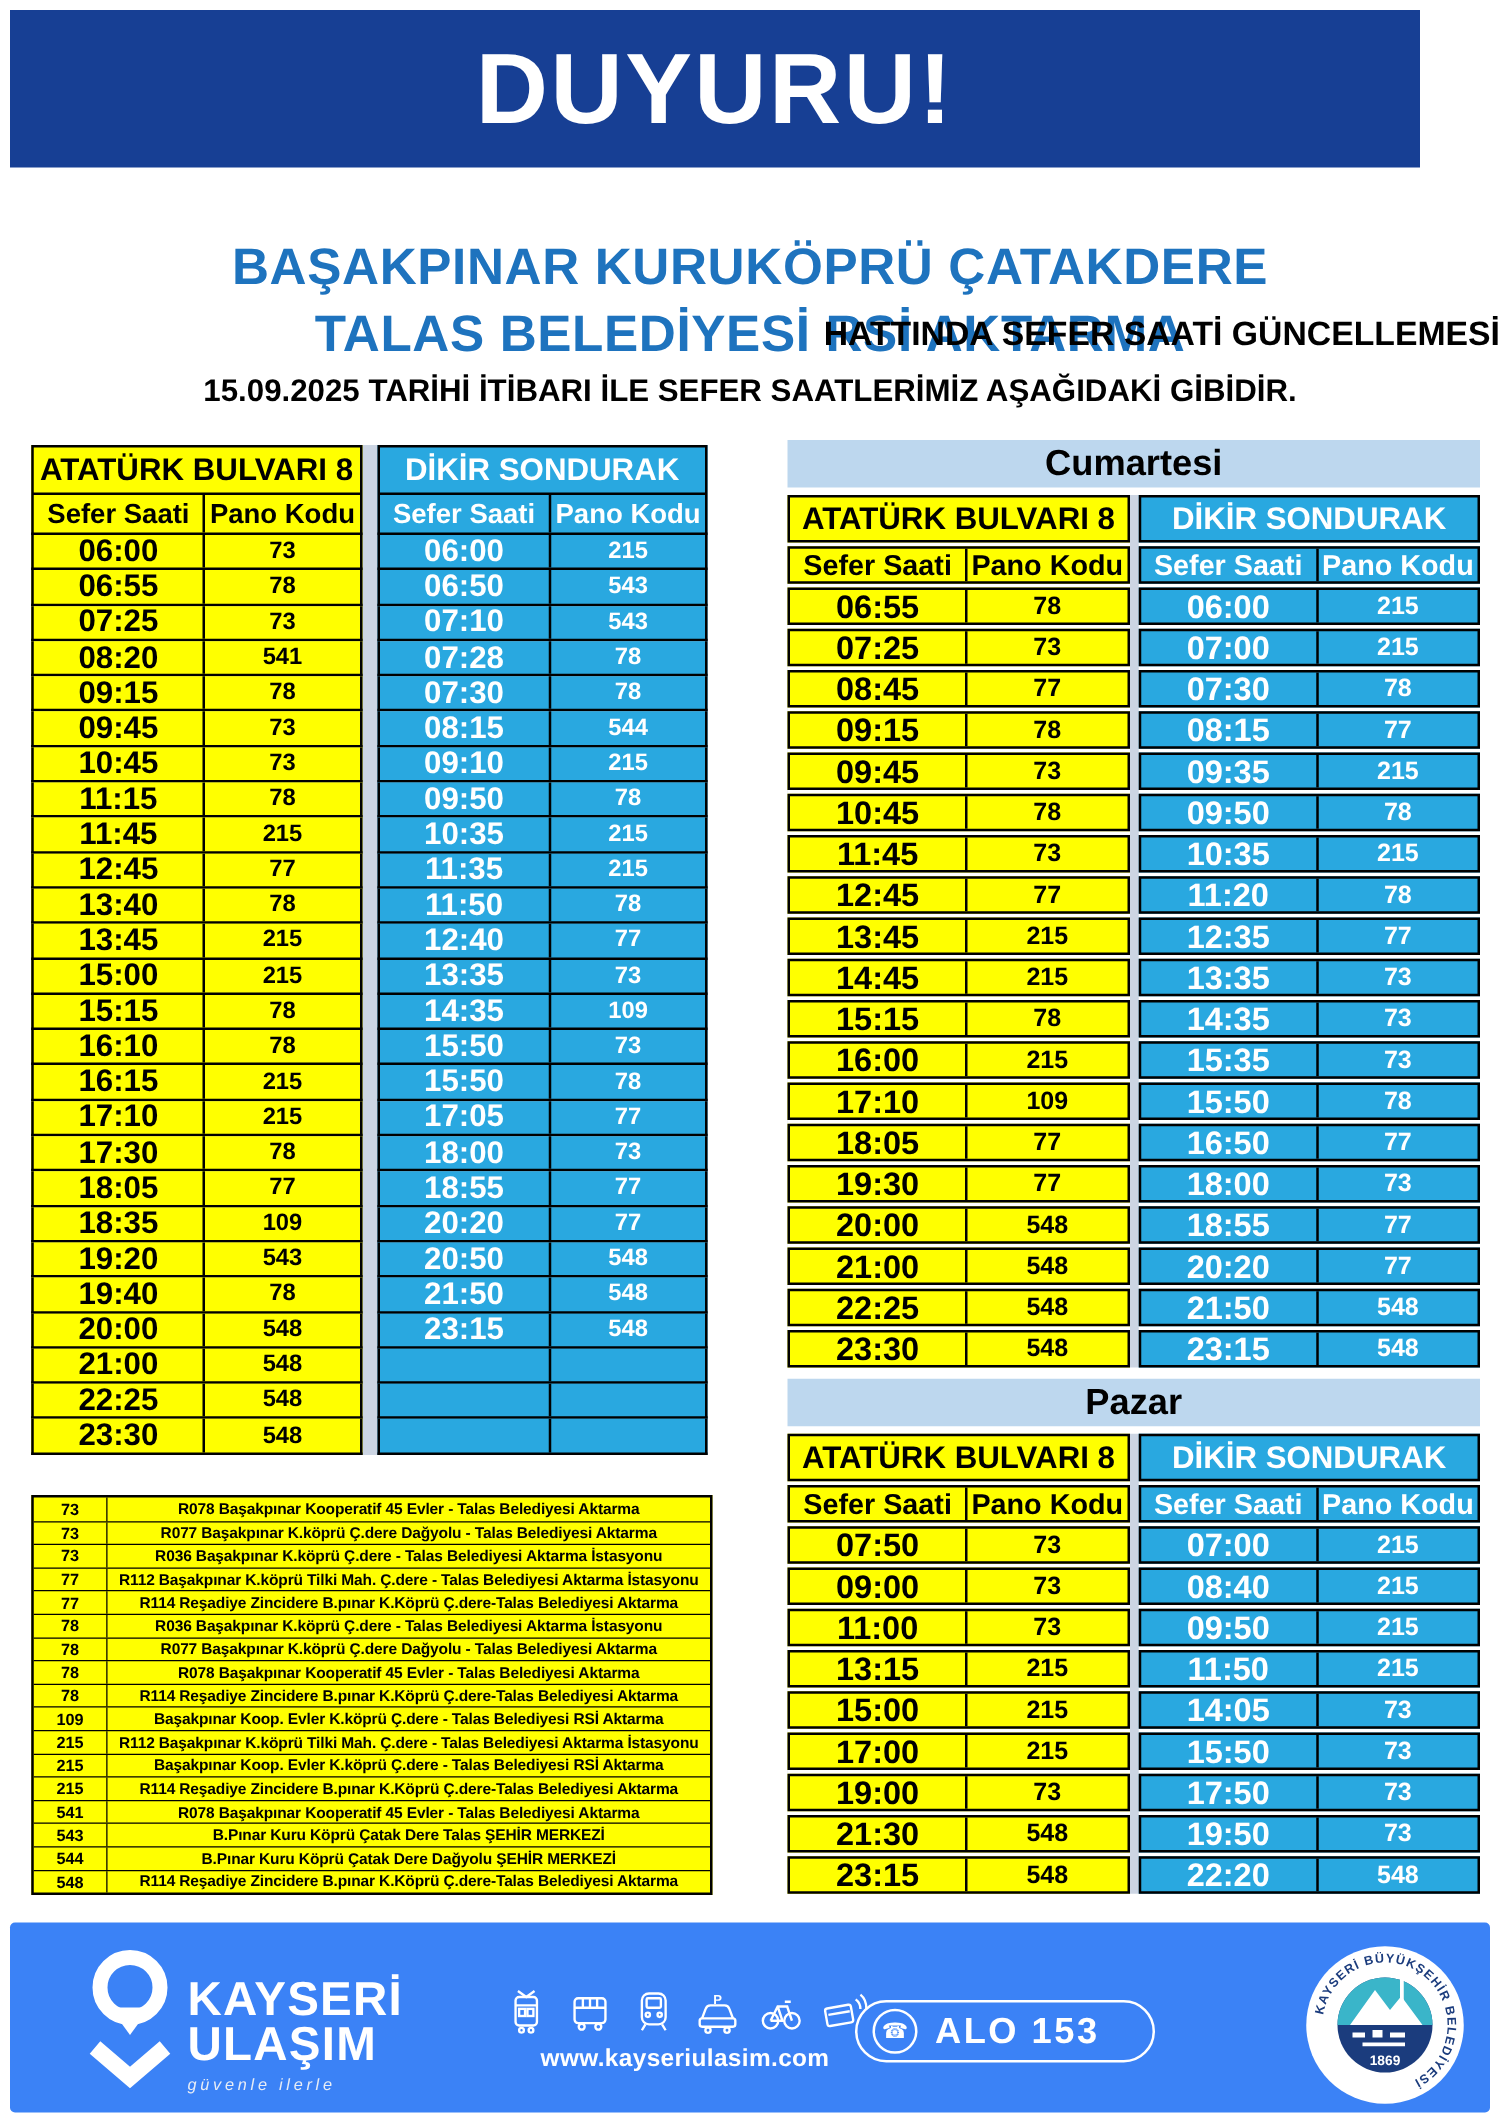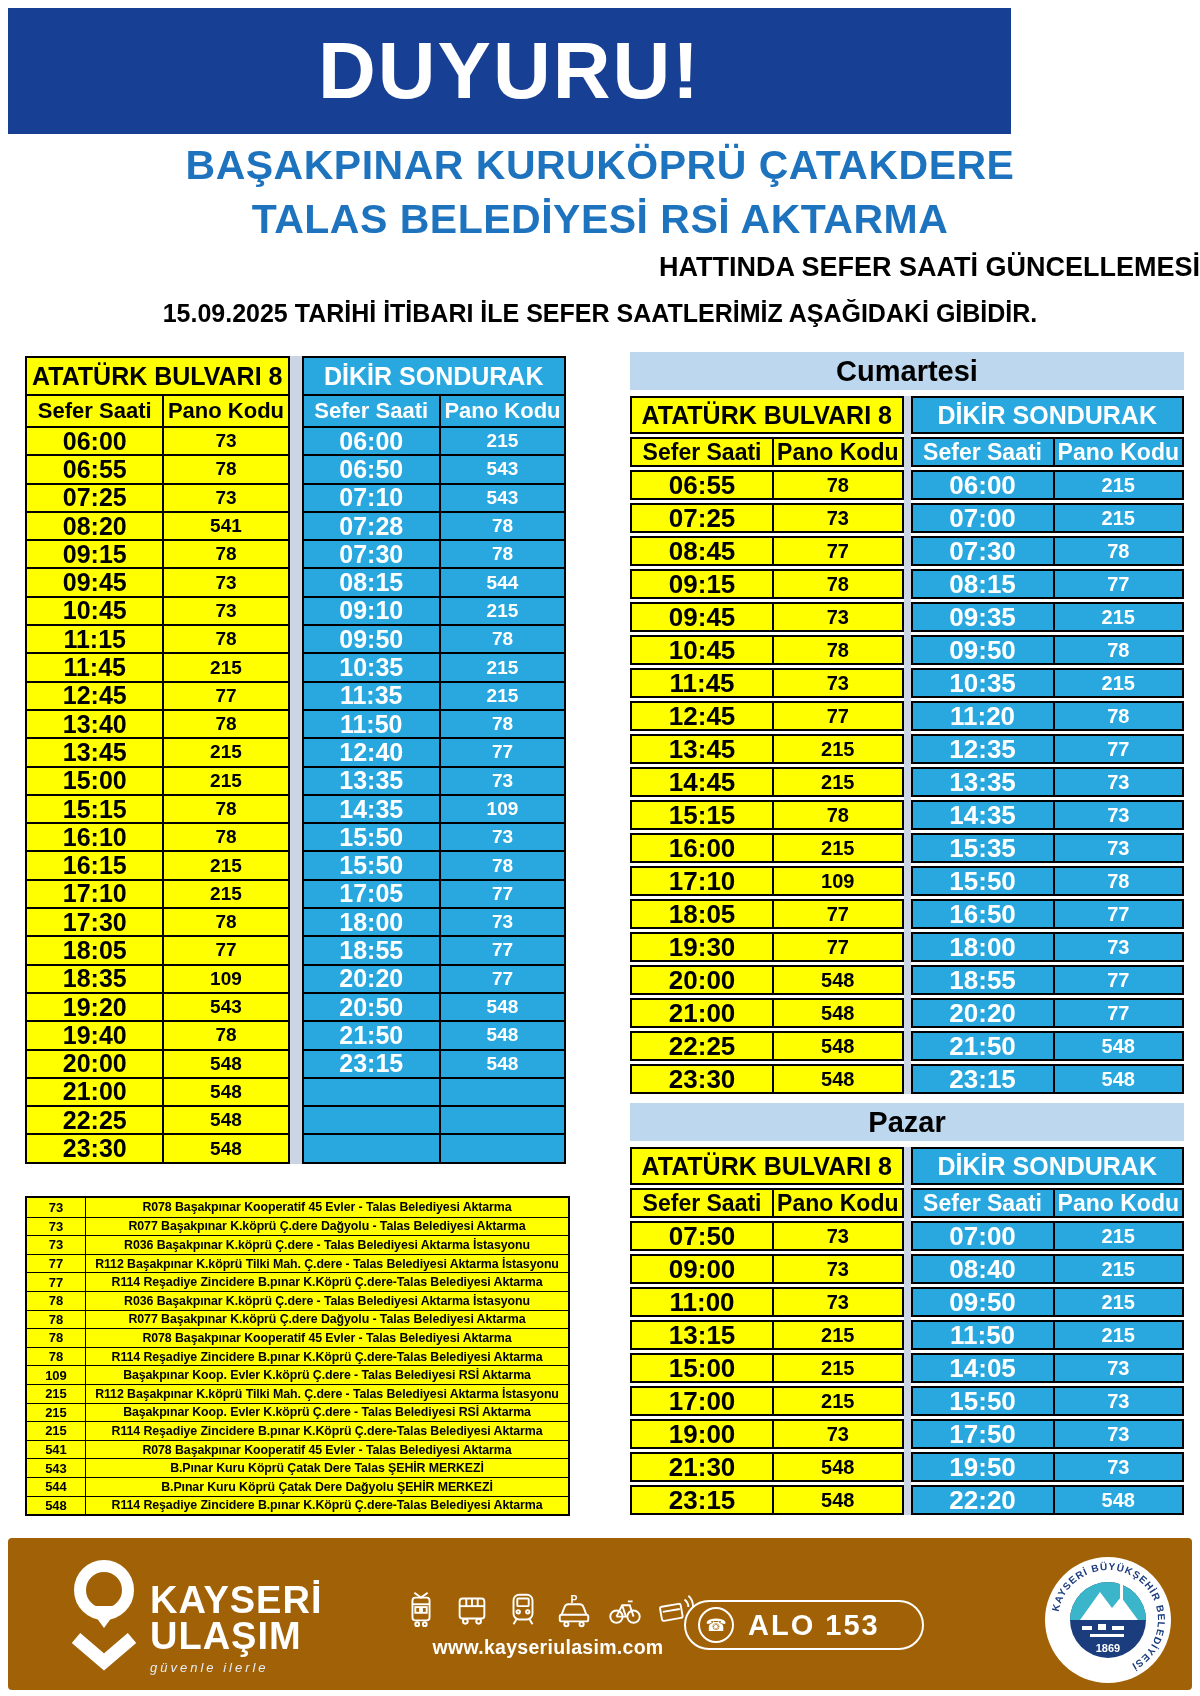--- a/index.html
+++ b/index.html
@@ -2,25 +2,25 @@
 <html><head>
 <meta charset="utf-8">
 <style>
   html,body{margin:0;padding:0;}
   body{
     width:1200px;height:1696px;position:relative;background:#ffffff;
     font-family:"Liberation Sans",sans-serif;font-weight:bold;color:#000;
     overflow:hidden;
   }
   .banner{
-    position:absolute;left:8px;top:8px;width:1003px;height:126px;background:#173f94;
+    position:absolute;left:8px;top:8px;width:1128px;height:126px;background:#173f94;
     display:flex;align-items:center;justify-content:center;
     color:#fff;font-size:80px;letter-spacing:2px;
   }
-  .title-line{position:absolute;left:0;width:100%;text-align:center;color:#1e73be;font-size:41px;letter-spacing:.5px;}
+  .title-line{position:absolute;left:0;width:100%;text-align:center;color:#1e73be;font-size:41px;letter-spacing:.5px;margin-top:48px;}
   #title1{top:142px;}
   #title2{top:196px;}
   .sub-line{position:absolute;left:0;width:100%;text-align:center;color:#000;}
   #subtitle{top:252px;font-size:27px;text-align:right;}
   #dateline{top:299px;font-size:25px;}
 
   .section{position:absolute;}
   #hafta{left:25px;top:352px;width:541px;}
   #cumartesi{left:630px;top:352px;width:554px;}
   #pazar{left:630px;top:1103px;width:554px;}
@@ -59,21 +59,21 @@
   #hafta .cell-row .c2{font-size:19px;}
   .weekend .cell-row .c1{font-size:26px;}
   .weekend .cell-row .c2{font-size:20px;}
 
   #legend{position:absolute;left:25px;top:1196px;width:541px;border:2px solid #000;background:#ffff00;}
   #legend .cell-row{display:flex;height:18.6px;border-top:1.5px solid #000;}
   #legend .cell-row:first-child{border-top:none;}
   #legend .c1{width:58px;font-size:13px;}
   #legend .c2{flex:1;border-left:1.5px solid #000;font-size:12.4px;letter-spacing:-.1px;}
 
-  #footer{position:absolute;left:8px;top:1538px;width:1184px;height:152px;background:#a16207;border-radius:4px;color:#fff;}
+  #footer{position:absolute;left:8px;top:1538px;width:1184px;height:152px;background:#3b82f6;border-radius:4px;color:#fff;}
   #footer svg{display:block;}
   .pin-logo{position:absolute;left:56px;top:16px;}
   .brand{position:absolute;left:142px;top:44px;line-height:.95;}
   .brand .b1,.brand .b2{font-size:38px;letter-spacing:1px;}
   .brand .tagline{font-size:13px;font-weight:normal;font-style:italic;letter-spacing:3px;margin-top:8px;color:#e8edf6;}
   .transport{position:absolute;left:394px;top:52px;display:flex;gap:13px;align-items:flex-end;}
   .url{position:absolute;left:394px;top:98px;width:292px;text-align:center;font-size:19.5px;letter-spacing:.3px;}
   .alo{position:absolute;left:676px;top:62px;width:212px;height:46px;border:2.5px solid #fff;border-radius:26px;display:flex;align-items:center;gap:14px;padding:0 12px;}
   .phone-circle{width:32px;height:32px;border:2.5px solid #fff;border-radius:50%;display:flex;align-items:center;justify-content:center;font-size:17px;font-family:"DejaVu Sans",sans-serif;}
   .alo .label{font-size:29px;letter-spacing:2px;}

